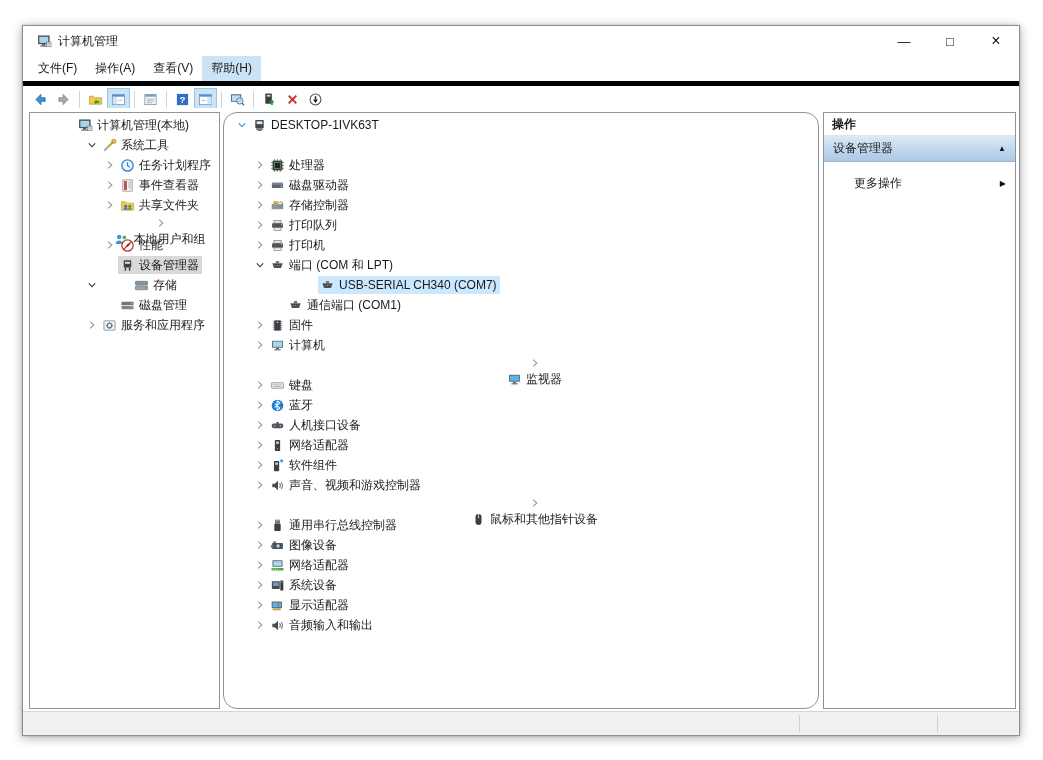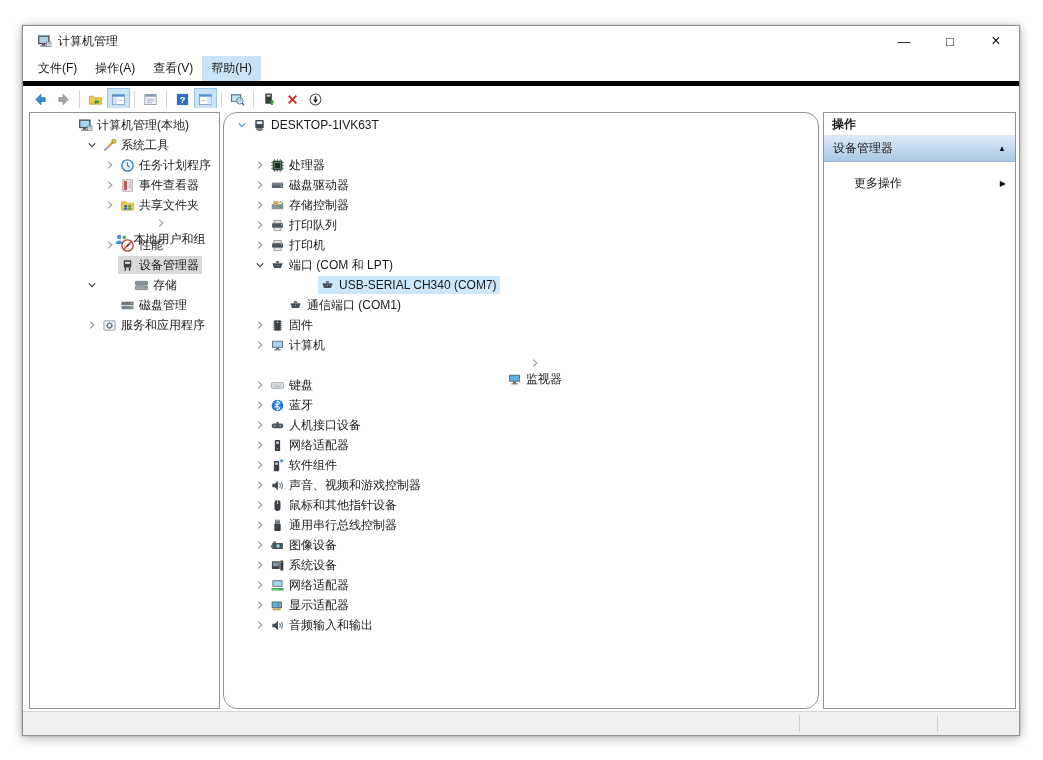--- a/index.html
+++ b/index.html
@@ -694,21 +694,21 @@
               <span class="tree-icon">
                 <svg viewBox="0 0 16 16" xmlns="http://www.w3.org/2000/svg">
                   <path d="M2.5 6.2h2.6L8.6 3v10L5.1 9.8H2.5z" fill="#454c53"></path>
                   <path d="M10.2 5.6q1.8 2.4 0 4.8" stroke="#6a747e" stroke-width="1.1" fill="none"></path>
                   <path d="M11.9 4.2q2.8 3.8 0 7.6" stroke="#6a747e" stroke-width="1.1" fill="none"></path>
                 </svg>
               </span>
               <span class="tree-label">声音、视频和游戏控制器</span>
             </span>
           </div>
-          <div class="tree-row" style="padding-left: 28px;">
+          <div class="tree-row" style="padding-left: 28px; flex-direction: column;">
             <span class="expander">
               <svg viewBox="0 0 10 10" xmlns="http://www.w3.org/2000/svg">
                 <path d="M3.2 1.6 6.8 5 3.2 8.4" stroke="#9aa0a6" stroke-width="1.2" fill="none"></path>
               </svg>
             </span>
             <span class="selwrap">
               <span class="tree-icon">
                 <svg viewBox="0 0 16 16" xmlns="http://www.w3.org/2000/svg">
                   <rect x="4.8" y="2.2" width="6.4" height="11.6" rx="3.2" fill="#3a4046"></rect>
                   <path d="M8 2.2v3" stroke="#c3c9cf" stroke-width="1"></path>
@@ -755,45 +755,45 @@
           </div>
           <div class="tree-row" style="padding-left: 28px;">
             <span class="expander">
               <svg viewBox="0 0 10 10" xmlns="http://www.w3.org/2000/svg">
                 <path d="M3.2 1.6 6.8 5 3.2 8.4" stroke="#9aa0a6" stroke-width="1.2" fill="none"></path>
               </svg>
             </span>
             <span class="selwrap">
               <span class="tree-icon">
                 <svg viewBox="0 0 16 16" xmlns="http://www.w3.org/2000/svg">
+                  <rect x="2.6" y="2.4" width="10.8" height="7" rx="0.6" fill="#5d6b78"></rect>
+                  <rect x="3.6" y="3.4" width="8.8" height="5" fill="#a9d6ef"></rect>
+                  <rect x="1.6" y="10.6" width="12.8" height="2.8" rx="0.6" fill="#3fae49"></rect>
+                  <path d="M3 12h1.2M5.4 12h1.2M7.8 12h1.2" stroke="#d7f5d7" stroke-width="0.9"></path>
+                </svg>
+              </span>
+              <span class="tree-label">网络适配器</span>
+            </span>
+          </div>
+          <div class="tree-row" style="padding-left: 28px;">
+            <span class="expander">
+              <svg viewBox="0 0 10 10" xmlns="http://www.w3.org/2000/svg">
+                <path d="M3.2 1.6 6.8 5 3.2 8.4" stroke="#9aa0a6" stroke-width="1.2" fill="none"></path>
+              </svg>
+            </span>
+            <span class="selwrap">
+              <span class="tree-icon">
+                <svg viewBox="0 0 16 16" xmlns="http://www.w3.org/2000/svg">
                   <rect x="2" y="3.4" width="8.4" height="8.2" rx="0.6" fill="#3f4a52"></rect>
                   <rect x="3.2" y="4.6" width="6" height="4" fill="#7e98aa"></rect>
                   <rect x="11" y="2.6" width="3.2" height="10.8" rx="0.6" fill="#2f3a42"></rect>
                   <circle cx="12.6" cy="4.4" r="0.6" fill="#9fe04a"></circle>
                 </svg>
               </span>
               <span class="tree-label">系统设备</span>
-            </span>
-          </div>
-          <div class="tree-row" style="padding-left: 28px;">
-            <span class="expander">
-              <svg viewBox="0 0 10 10" xmlns="http://www.w3.org/2000/svg">
-                <path d="M3.2 1.6 6.8 5 3.2 8.4" stroke="#9aa0a6" stroke-width="1.2" fill="none"></path>
-              </svg>
-            </span>
-            <span class="selwrap">
-              <span class="tree-icon">
-                <svg viewBox="0 0 16 16" xmlns="http://www.w3.org/2000/svg">
-                  <rect x="2.6" y="2.4" width="10.8" height="7" rx="0.6" fill="#5d6b78"></rect>
-                  <rect x="3.6" y="3.4" width="8.8" height="5" fill="#a9d6ef"></rect>
-                  <rect x="1.6" y="10.6" width="12.8" height="2.8" rx="0.6" fill="#3fae49"></rect>
-                  <path d="M3 12h1.2M5.4 12h1.2M7.8 12h1.2" stroke="#d7f5d7" stroke-width="0.9"></path>
-                </svg>
-              </span>
-              <span class="tree-label">网络适配器</span>
             </span>
           </div>
           <div class="tree-row" style="padding-left: 28px;">
             <span class="expander">
               <svg viewBox="0 0 10 10" xmlns="http://www.w3.org/2000/svg">
                 <path d="M3.2 1.6 6.8 5 3.2 8.4" stroke="#9aa0a6" stroke-width="1.2" fill="none"></path>
               </svg>
             </span>
             <span class="selwrap">
               <span class="tree-icon">

